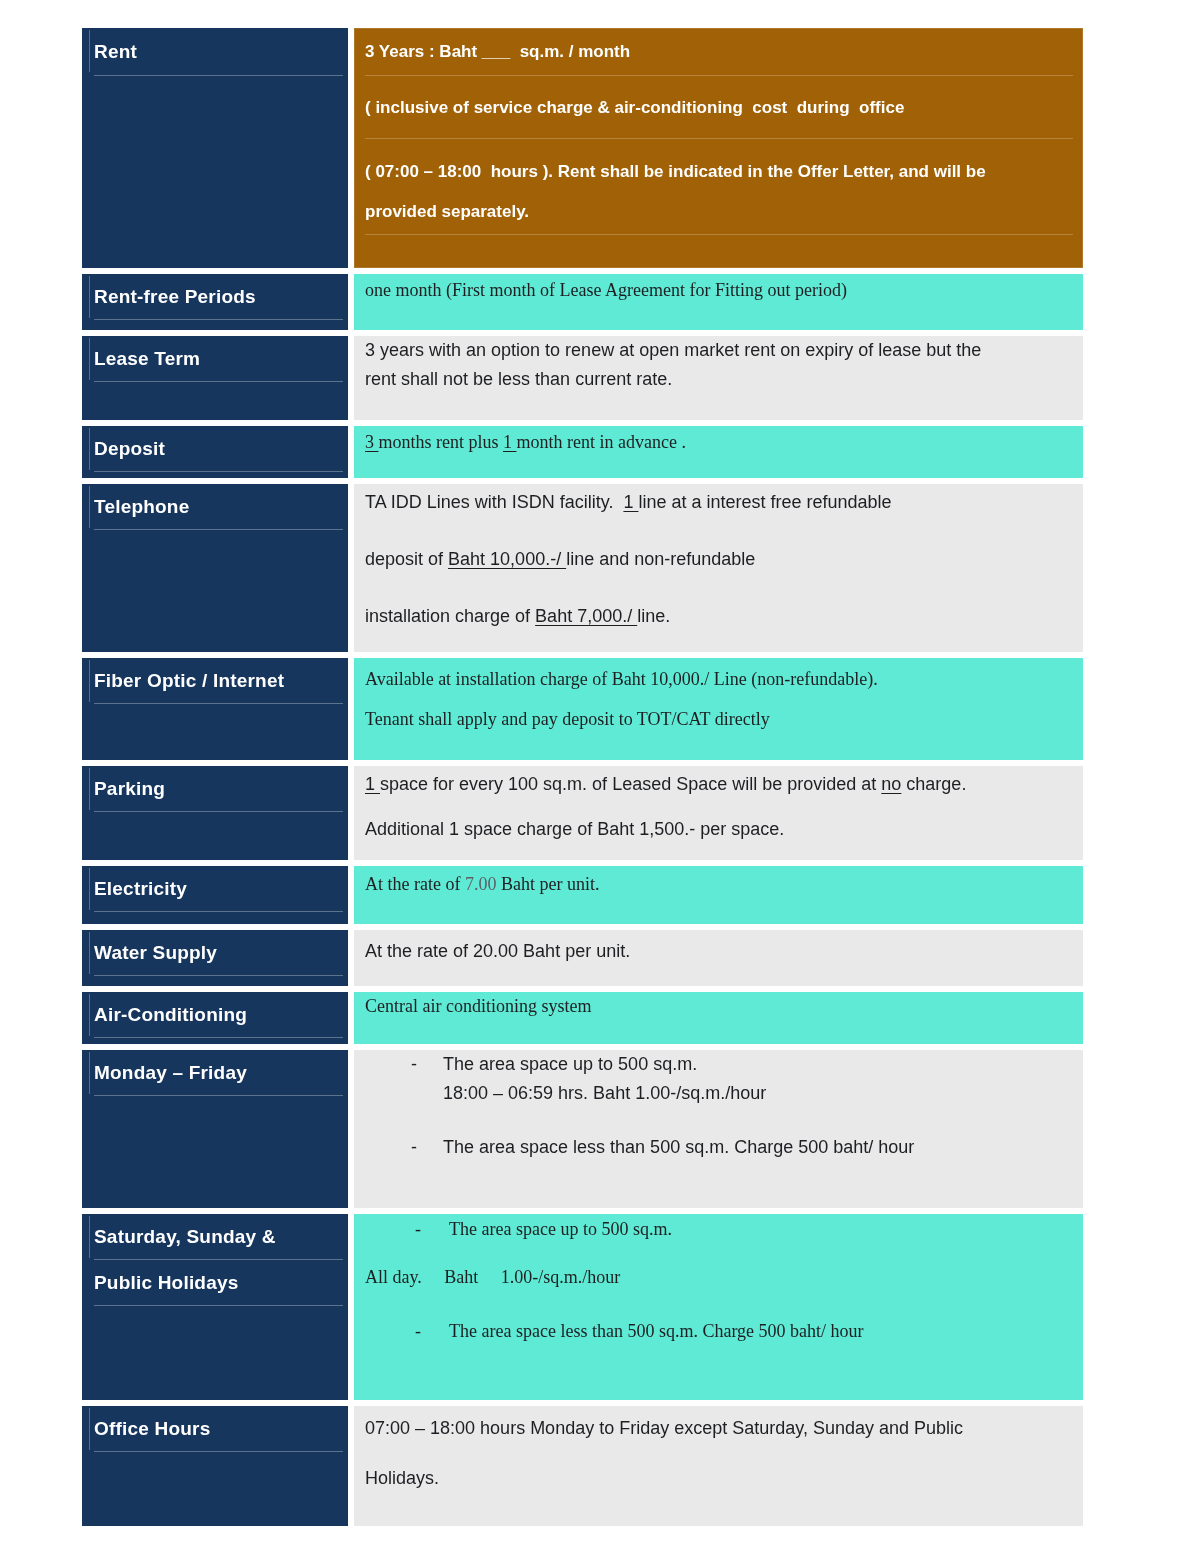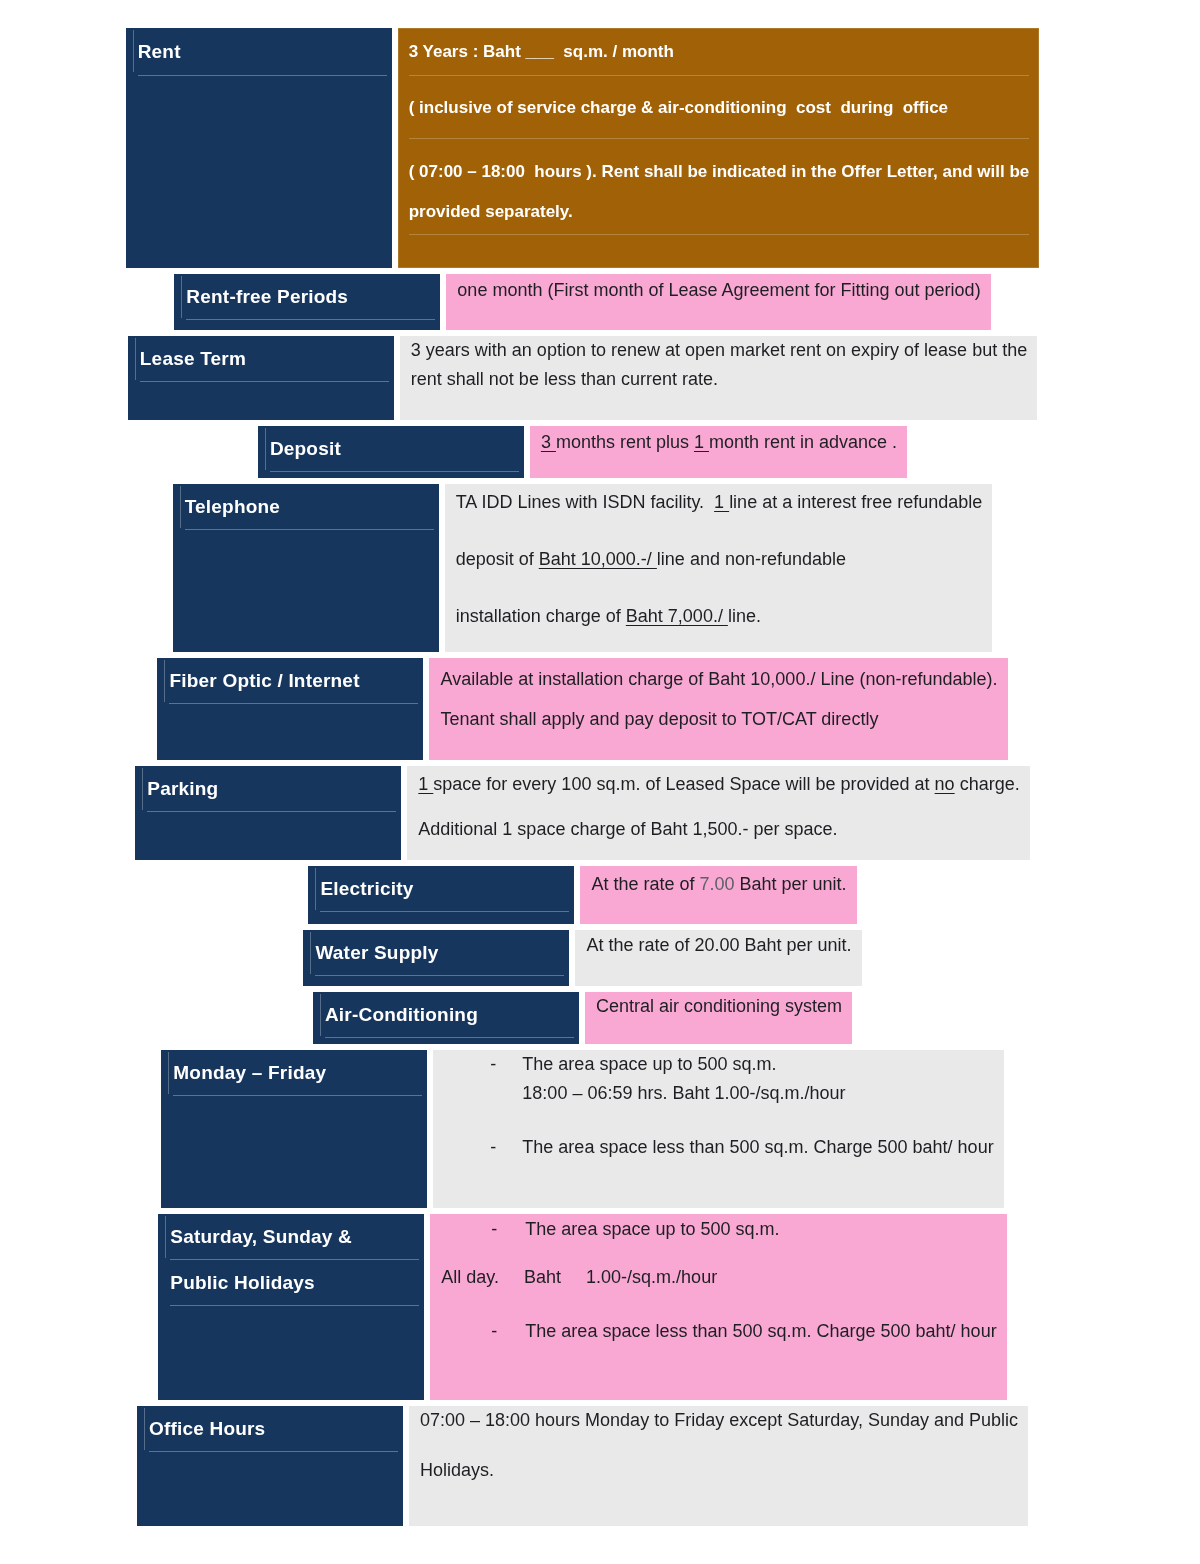--- a/index.html
+++ b/index.html
@@ -1,21 +1,21 @@
 <!DOCTYPE html>
 <html><head>
 <meta charset="utf-8">
 <style>
   html,body{margin:0;padding:0;background:#ffffff;}
   .page{
     width:1200px;height:1564px;box-sizing:border-box;
     background:#ffffff;padding:28px 0 0 82px;overflow:hidden;
     font-family:"Liberation Sans",sans-serif;
   }
-  .doc{display:flex;flex-direction:column;gap:6px;width:1001px;align-items:center;}
+  .doc{display:flex;flex-direction:column;gap:6px;width:1001px;}
   .row{display:flex;gap:6px;}
   
   .cell-label{
     width:266px;flex:none;background:#17365d;position:relative;
     box-sizing:border-box;padding:0 0 0 12px;
   }
   .cell-label::before{
     content:"";position:absolute;left:7px;top:2px;height:42px;width:0;
     border-left:1px solid rgba(255,255,255,.28);
   }
@@ -23,21 +23,21 @@
     height:45px;display:flex;align-items:center;margin-right:5px;
     border-bottom:1px solid rgba(255,255,255,.30);
   }
   .label-line span{
     color:#ffffff;font-weight:700;font-size:19px;letter-spacing:.2px;
     white-space:pre-wrap;
   }
   
   .cell-content{flex:1;box-sizing:border-box;padding:0 10px 0 11px;}
   .tone-navy  .cell-content{background:#a16207;box-shadow:inset 0 0 0 1px rgba(255,255,255,.14);}
-  .tone-dark  .cell-content{background:#f9a8d4;}
+  .tone-dark  .cell-content{background:#5eead4;font-family:Liberation Serif, serif;}
   .tone-light .cell-content{background:#e9e9ea;}
   .para{font-size:18px;line-height:29px;color:#1e1f22;margin:0;}
   .para span{white-space:pre-wrap;}
   .para span.u{text-decoration:underline;text-underline-offset:3px;}
   .para span.muted{color:#5d6167;}
   .para.dash{padding-left:78px;position:relative;}
   .para.dash::before{content:"-";position:absolute;left:46px;top:0;}
   .para.hang{padding-left:78px;}
   
   .r-rent{min-height:240px;}      .r-rentfree{min-height:56px;}
@@ -58,31 +58,31 @@
   .r-rentfree    .cell-content{padding-top:2px;}
   .r-lease       .cell-content{padding-top:0;}
   .r-deposit     .cell-content{padding-top:2px;}
   .r-telephone   .cell-content{padding-top:4px;}
   .r-telephone   .para + .para{margin-top:28px;}
   .r-fiber       .cell-content{padding-top:7px;}
   .r-fiber       .para + .para{margin-top:11px;}
   .r-parking     .cell-content{padding-top:4px;}
   .r-parking     .para + .para{margin-top:16px;}
   .r-electricity .cell-content{padding-top:4px;}
-  .r-water       .cell-content{padding-top:1px;}
+  .r-water       .cell-content{padding-top:7px;}
   .r-aircon      .cell-content{padding-top:0;}
   .r-monfri      .cell-content{padding-top:0;}
   .r-monfri      .para + .para{}
   .r-monfri      .para:nth-child(3){margin-top:25px;}
   .r-satsun      .cell-content{padding-top:1px;}
   .r-satsun      .para + .para{margin-top:19px;}
   .r-satsun      .para:nth-child(3){margin-top:25px;}
   .r-satsun      .para.dash{padding-left:84px;}
   .r-satsun      .para.dash::before{left:50px;}
-  .r-office      .cell-content{}
+  .r-office      .cell-content{padding-top:8px;}
   .r-office      .para + .para{margin-top:21px;}
 </style>
 </head>
 <body>
 
 <div class="page">
   <div class="doc">
       <div class="row r-rent tone-navy">
         <div class="cell-label">
           <div class="label-line">

